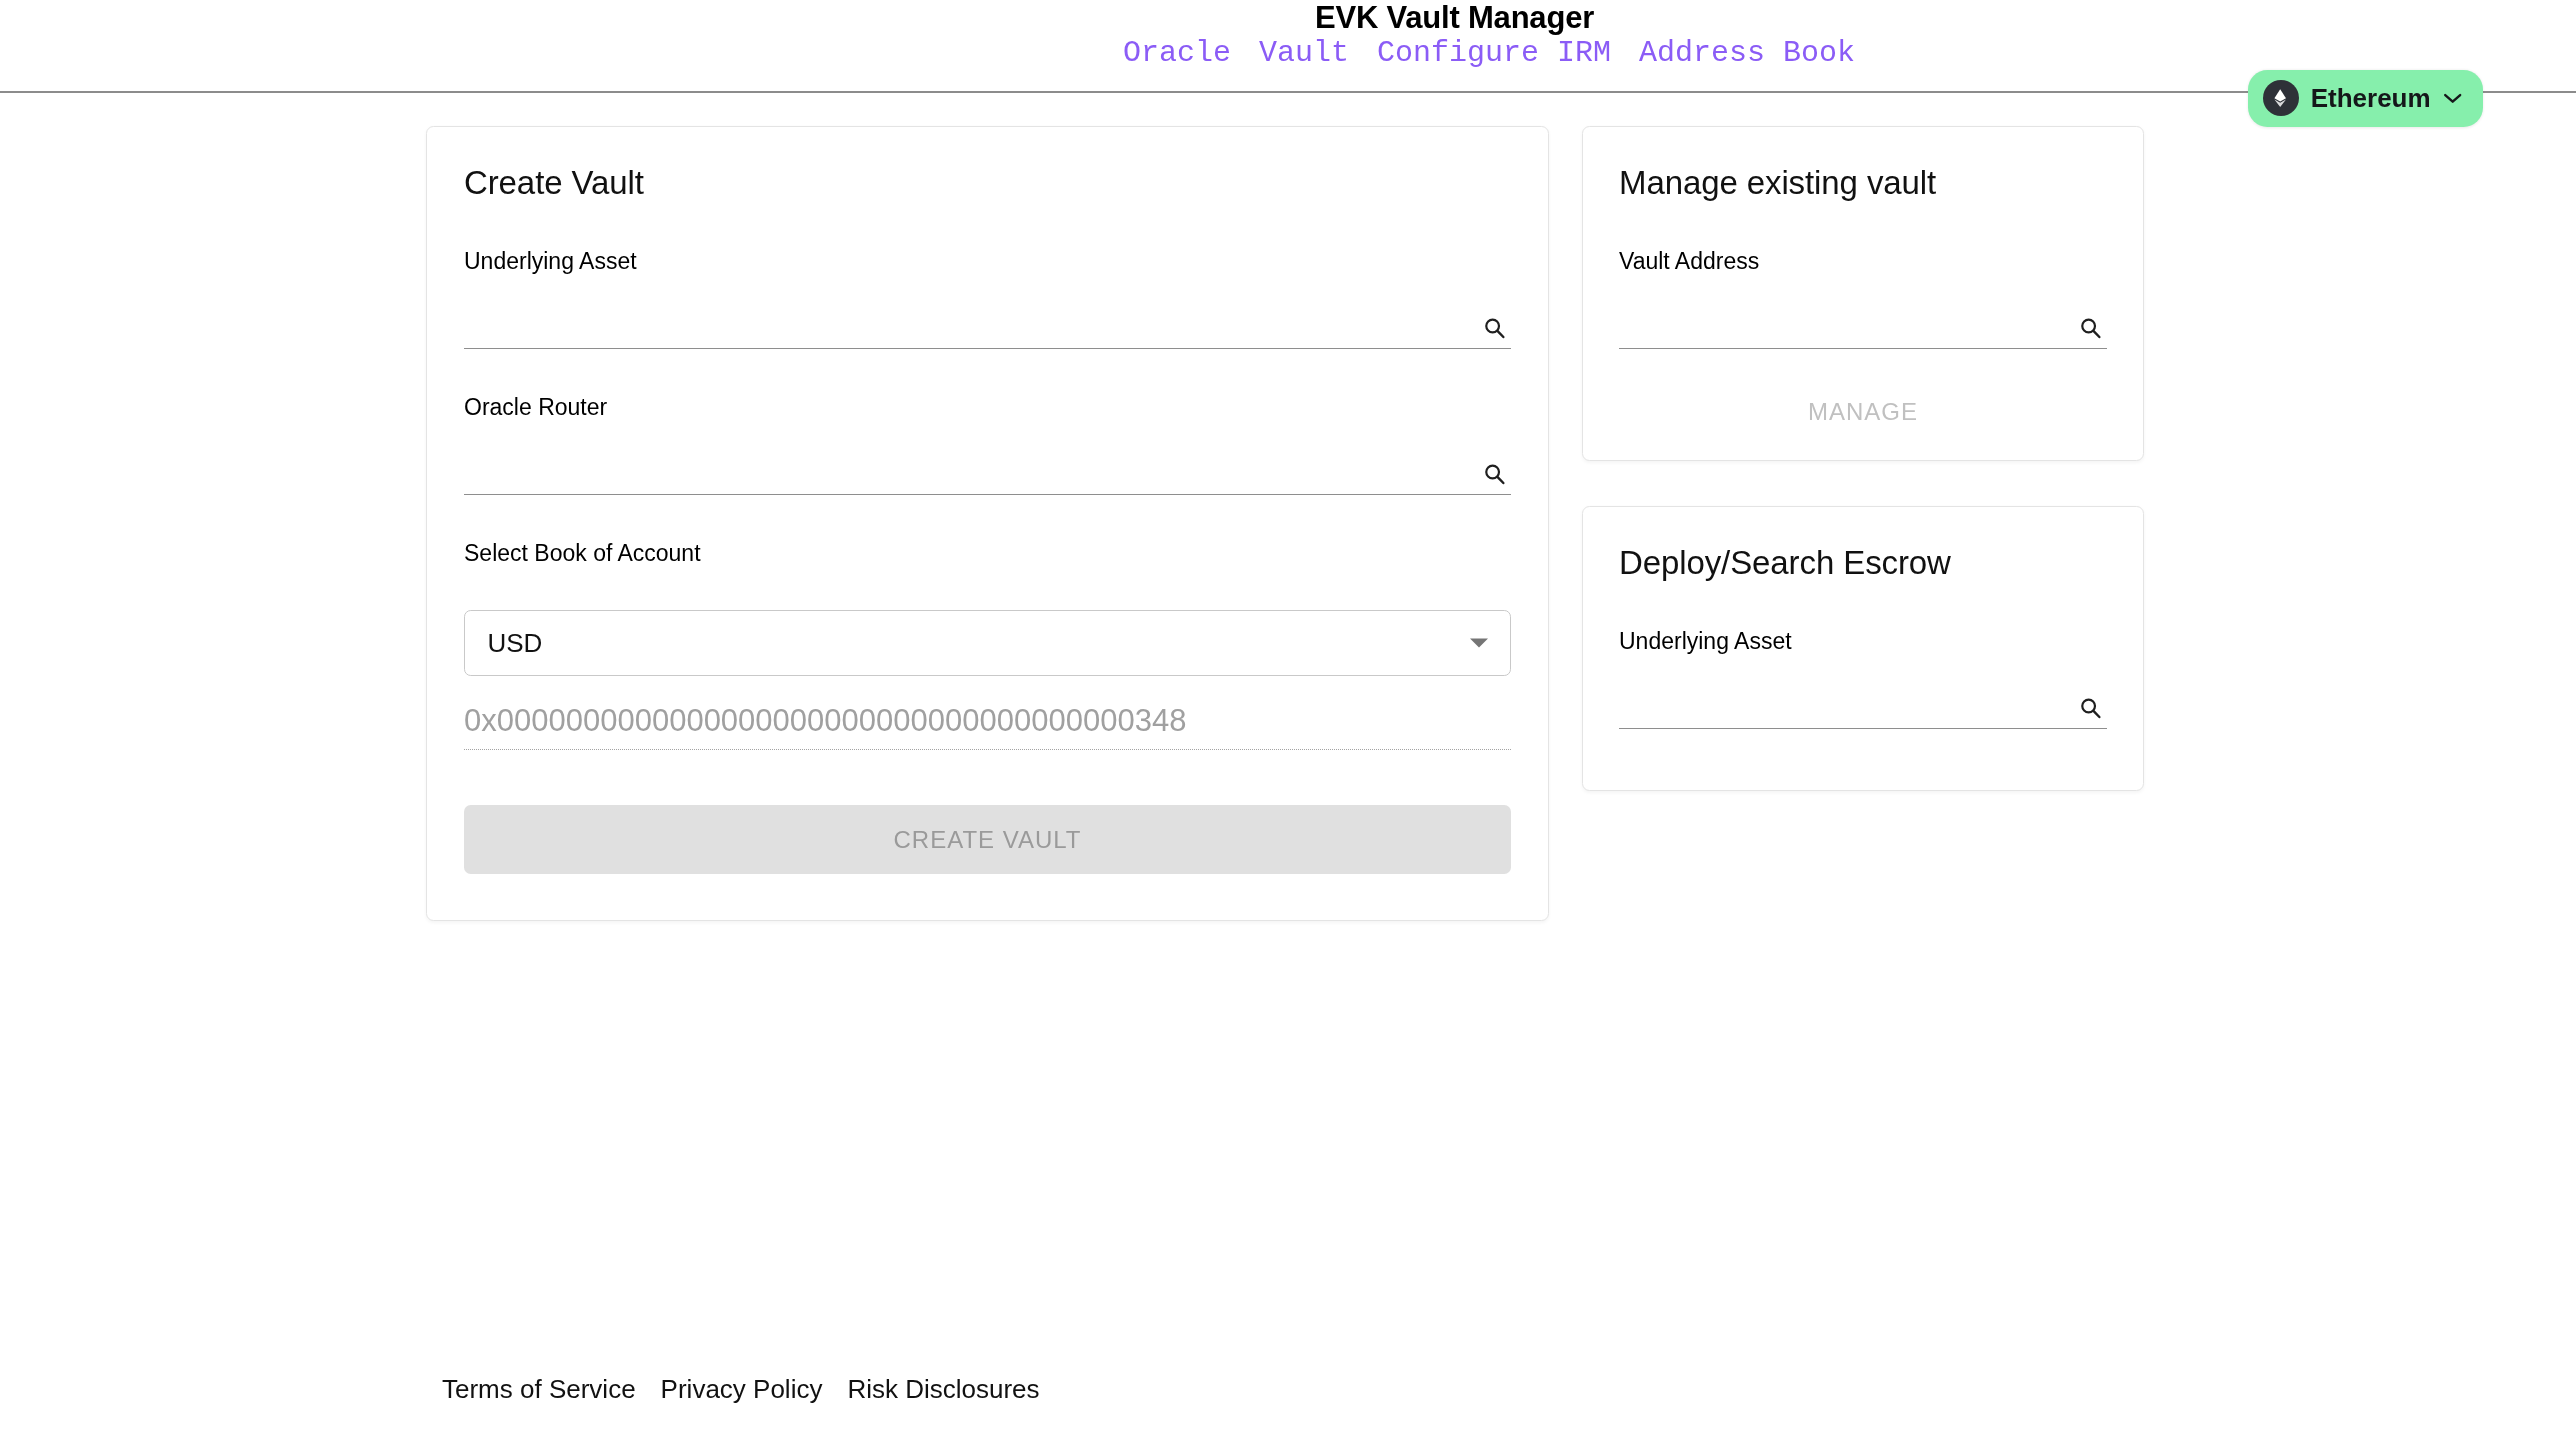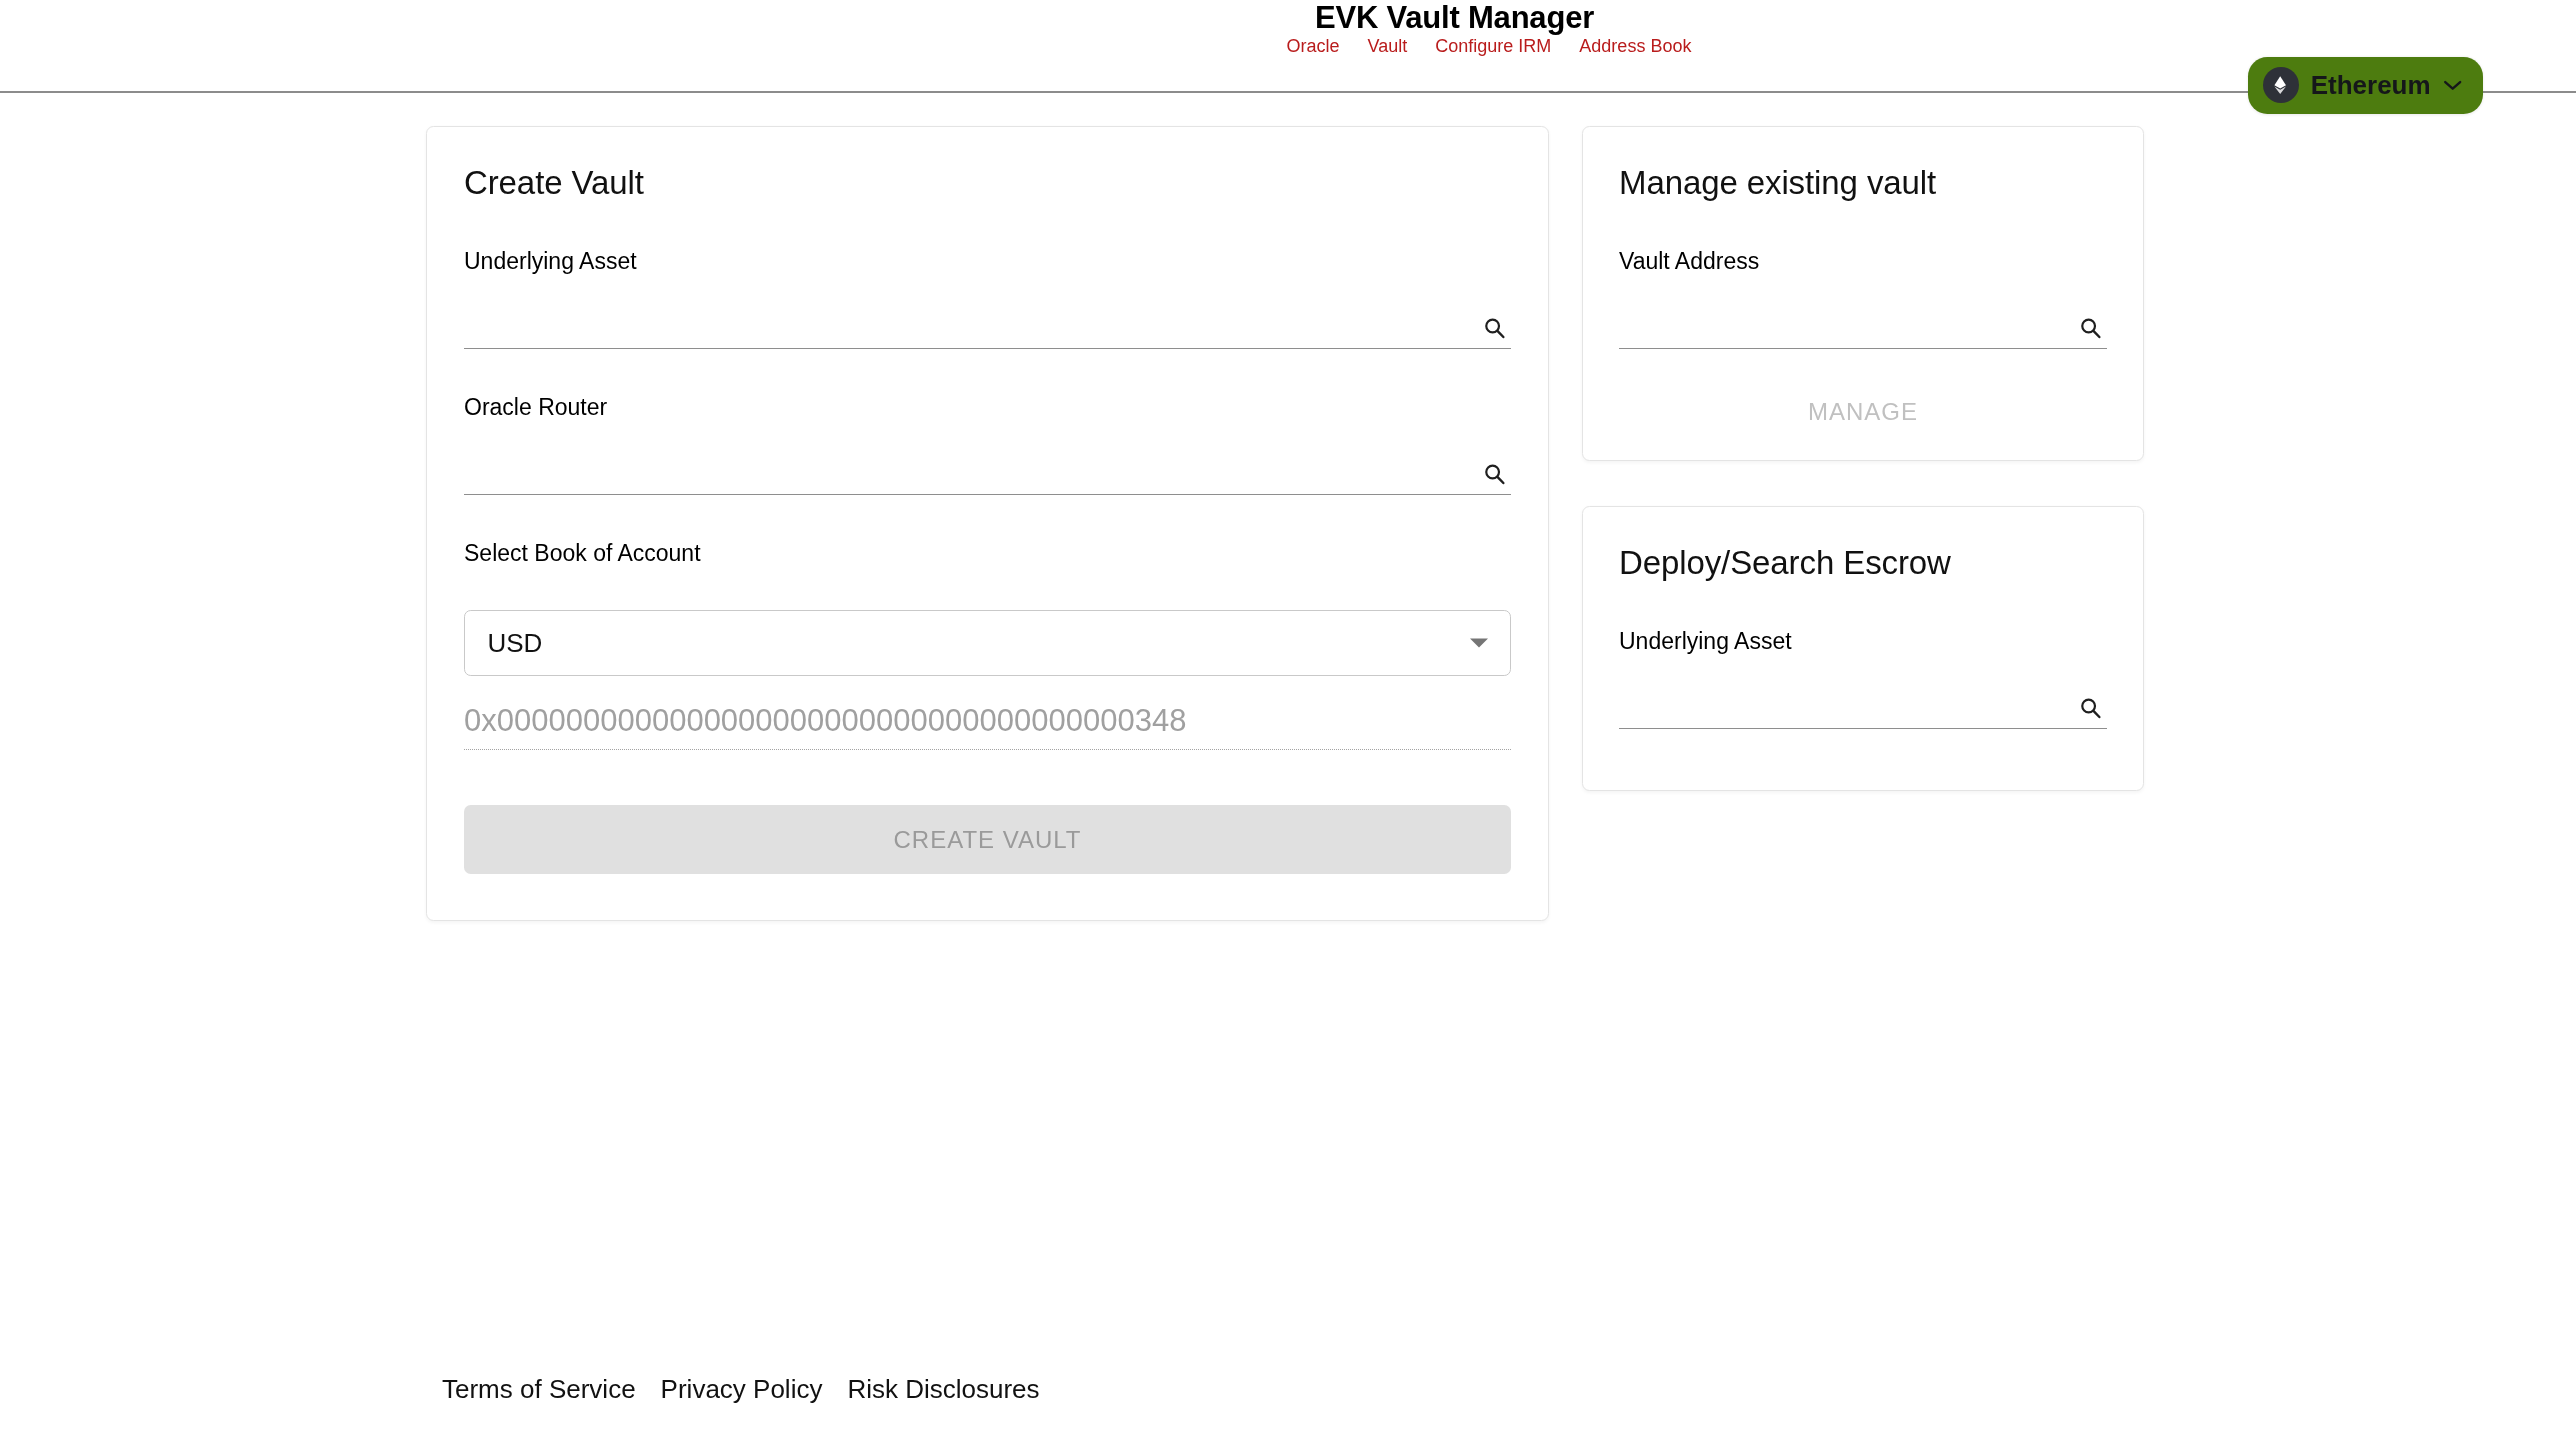--- a/index.html
+++ b/index.html
@@ -30,37 +30,38 @@
     letter-spacing: -0.2px;
     white-space: nowrap;
   }
   .nav {
     display: flex;
     align-items: center;
     gap: 28px;
     margin-left: 69px;
   }
   .nav-link {
-    font-size: 18px;
-    color: #b91c1c;
+    font-size: 30px;
+    color: #8b5cf6;
     white-space: nowrap;
     cursor: pointer;
     text-decoration: none;
+    font-family: Liberation Mono, monospace;
   }
   .header-right {
     margin-left: auto;
     display: flex;
     align-items: center;
     gap: 13.4px;
   }
   .chain-pill {
     display: flex;
     align-items: center;
     gap: 12px;
-    background: #4d7c0f;
+    background: #86efac;
     border-radius: 19.4px;
     padding: 10.4px 21px 10.4px 15px;
     box-shadow: 0 0.7px 3px rgba(0,0,0,0.09);
     cursor: pointer;
   }
   .eth-badge {
     width: 36px; height: 36px;
     border-radius: 50%;
     background: #2e3138;
     display: flex; align-items: center; justify-content: center;

